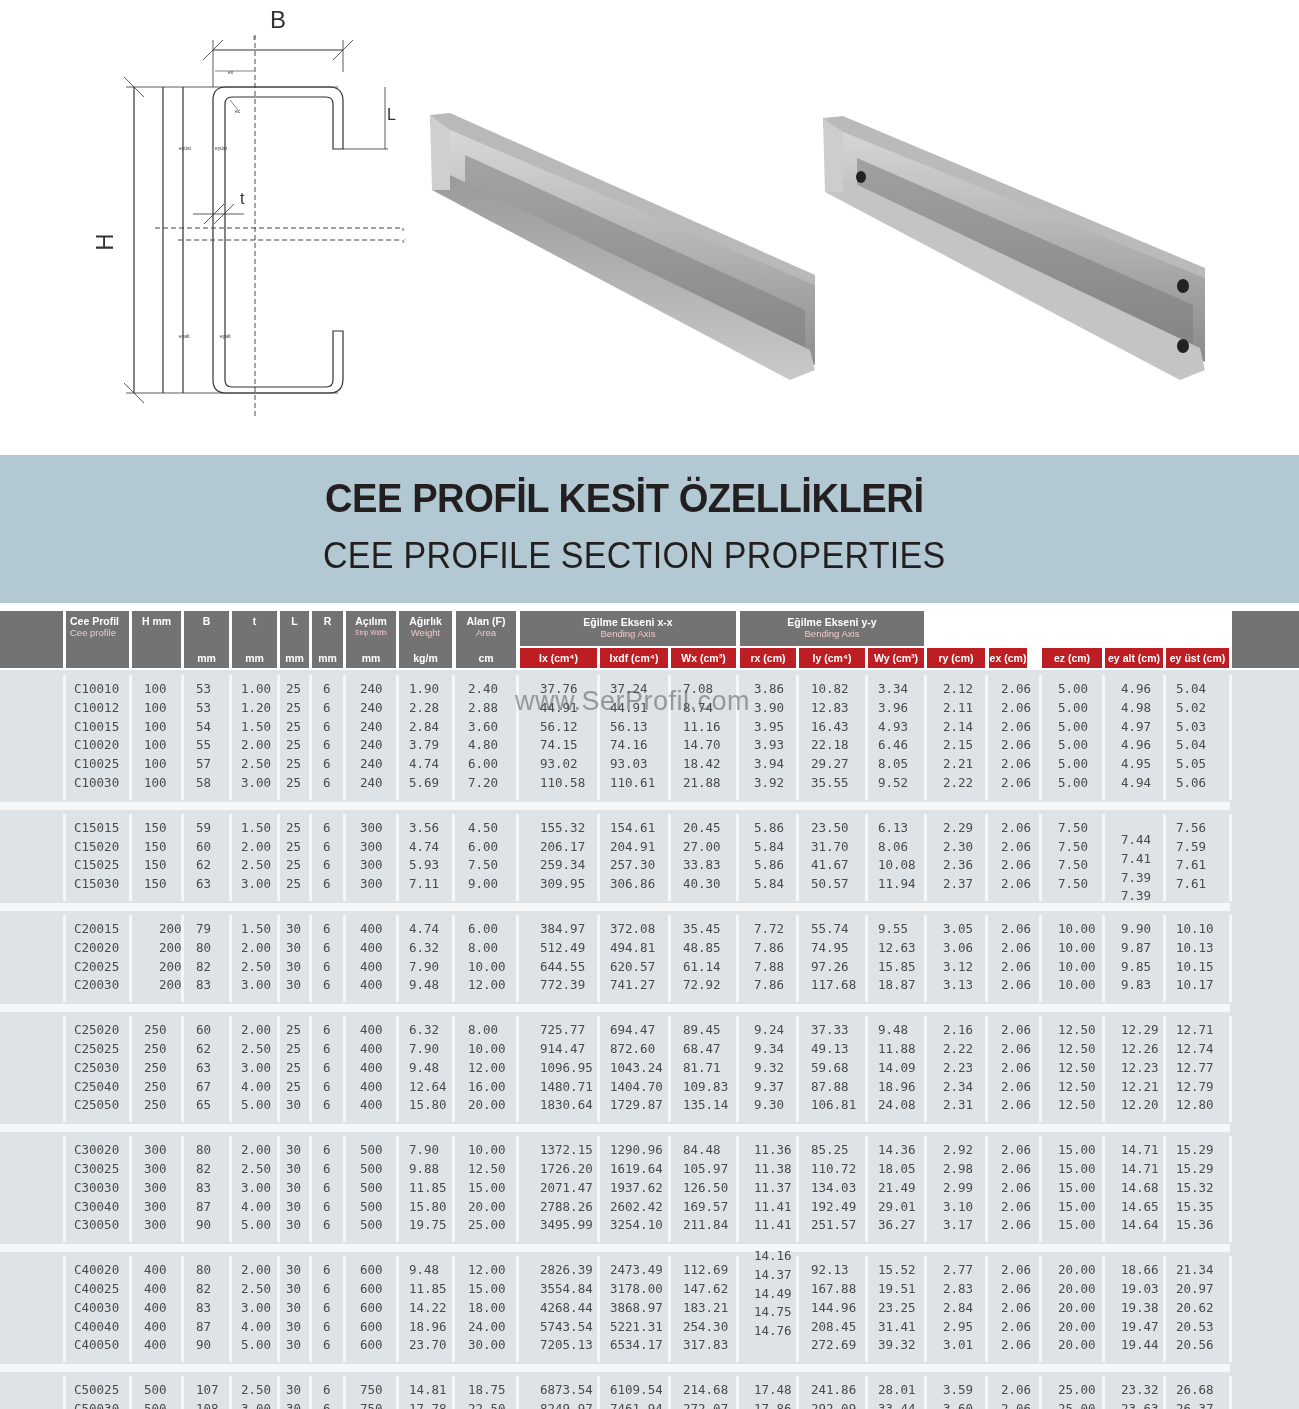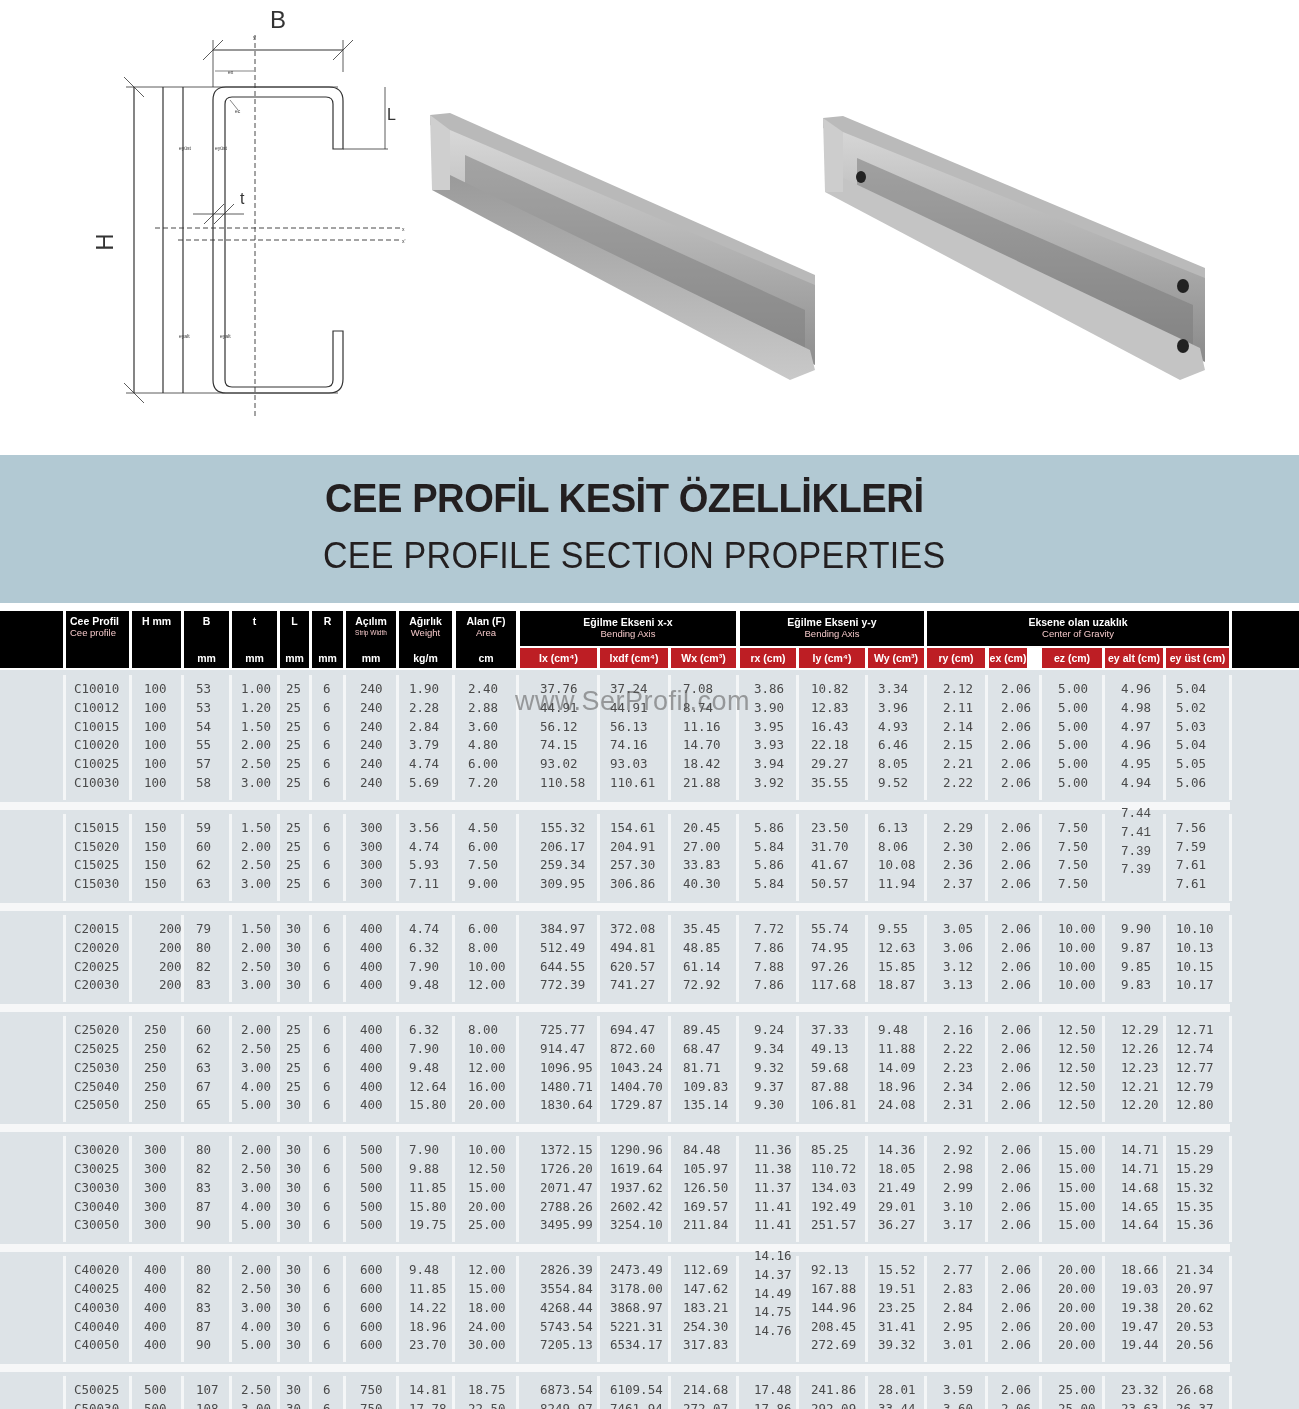--- a/index.html
+++ b/index.html
@@ -14,21 +14,21 @@
   .beam.b2 { left: 815px; top: 100px; width: 400px; height: 330px; }
   .dim-label { position: absolute; font-family: "Liberation Sans", sans-serif; color: #333; font-weight: 300; }
 
   
   .banner { position: absolute; left: 0; top: 455px; width: 1299px; height: 148px; background: #b2c9d3; }
   .banner-title { position: absolute; left: 325px; top: 20px; font-family: "Liberation Sans", sans-serif; font-weight: 700; font-size: 41px; letter-spacing: -0.5px; color: #231f20; transform: scaleX(0.93); transform-origin: left; }
   .banner-sub { position: absolute; left: 323px; top: 80px; font-family: "Liberation Sans", sans-serif; font-weight: 400; font-size: 37px; letter-spacing: 0.3px; color: #231f20; transform: scaleX(0.92); transform-origin: left; }
 
   
   .table-wrap { position: absolute; left: 0; top: 603px; width: 1299px; height: 806px; background: #fff; }
-  .hdr-red { position: absolute; background: #000000; color: #fff; font-family: "Liberation Sans", sans-serif; }
+  .hdr-red { position: absolute; background: #737373; color: #fff; font-family: "Liberation Sans", sans-serif; }
   .hdr-red .h1 { font-weight: 700; font-size: 10.5px; display: block; }
   .hdr-red .h2 { font-weight: 400; font-size: 9.5px; color: #f3c7c8; display: block; line-height: 11px; }
   .hdr-red .unit { position: absolute; bottom: 4px; left: 0; right: 0; text-align: center; font-weight: 700; font-size: 10.5px; }
   .subhdr { position: absolute; background: #bd1e24; color: #fff; font-family: "Liberation Sans", sans-serif; font-weight: 700; font-size: 10.5px; text-align: center; line-height: 20px; }
 
   .body-bg { position: absolute; left: 0; top: 67px; width: 1299px; height: 739px; background: #dde3e7; }
   .gap { position: absolute; left: 0; width: 1230px; height: 8px; background: #f6f7f8; }
   .col-sep { position: absolute; width: 3px; background: #f4f6f7; }
   .cell-col { position: absolute; font-size: 12.5px; line-height: 18.8px; color: #4a4a4a; white-space: pre; }
   .cell-col div { height: 18.8px; }
@@ -181,24 +181,20 @@
     <span class="unit">cm</span>
   </div>
 
   <div class="hdr-red" style="left:520px; top:8px; width:216px; height:35px; text-align:center; padding-top:5px;">
     <span class="h1">Eğilme Ekseni x-x</span>
     <span class="h2">Bending Axis</span>
   </div>
   <div class="hdr-red" style="left:740px; top:8px; width:184px; height:35px; text-align:center; padding-top:5px;">
     <span class="h1">Eğilme Ekseni y-y</span>
     <span class="h2">Bending Axis</span>
-  </div>
-  <div class="hdr-red" style="left:927px; top:8px; width:302px; height:35px; text-align:center; padding-top:5px;">
-    <span class="h1">Eksene olan uzaklık</span>
-    <span class="h2">Center of Gravity</span>
   </div>
   <div class="hdr-red" style="left:1232px; top:8px; width:67px; height:57px;"></div>
 
   <div class="subhdr" style="left:520px; top:45px; width:77px; height:20px;">Ix (cm⁴)</div>
   <div class="subhdr" style="left:600px; top:45px; width:68px; height:20px;">Ixdf (cm⁴)</div>
   <div class="subhdr" style="left:671px; top:45px; width:65px; height:20px;">Wx (cm³)</div>
   <div class="subhdr" style="left:740px; top:45px; width:56px; height:20px;">rx (cm)</div>
   <div class="subhdr" style="left:799px; top:45px; width:66px; height:20px;">Iy (cm⁴)</div>
   <div class="subhdr" style="left:868px; top:45px; width:56px; height:20px;">Wy (cm³)</div>
   <div class="subhdr" style="left:927px; top:45px; width:58px; height:20px;">ry (cm)</div>
@@ -279,21 +275,21 @@
       <div class="cell-col" style="left: 811px; top: 215.8px; text-align: right;"><div>23.50</div><div>31.70</div><div>41.67</div><div>50.57</div></div>
       <div class="col-sep" style="left: 865px; top: 210.8px; height: 87.2px;"></div>
       <div class="cell-col" style="left: 878px; top: 215.8px;"><div>6.13</div><div>8.06</div><div>10.08</div><div>11.94</div></div>
       <div class="col-sep" style="left: 924px; top: 210.8px; height: 87.2px;"></div>
       <div class="cell-col" style="left: 943px; top: 215.8px;"><div>2.29</div><div>2.30</div><div>2.36</div><div>2.37</div></div>
       <div class="col-sep" style="left: 985px; top: 210.8px; height: 87.2px;"></div>
       <div class="cell-col" style="left: 1001px; top: 215.8px;"><div>2.06</div><div>2.06</div><div>2.06</div><div>2.06</div></div>
       <div class="col-sep" style="left: 1039px; top: 210.8px; height: 87.2px;"></div>
       <div class="cell-col" style="left: 1058px; top: 215.8px;"><div>7.50</div><div>7.50</div><div>7.50</div><div>7.50</div></div>
       <div class="col-sep" style="left: 1102px; top: 210.8px; height: 87.2px;"></div>
-      <div class="cell-col" style="left: 1121px; top: 202px; font-family: Liberation Mono, monospace;"><div>7.44</div><div>7.41</div><div>7.39</div><div>7.39</div></div>
+      <div class="cell-col" style="left: 1121px; top: 228px;"><div>7.44</div><div>7.41</div><div>7.39</div><div>7.39</div></div>
       <div class="col-sep" style="left: 1163px; top: 210.8px; height: 87.2px;"></div>
       <div class="cell-col" style="left: 1176px; top: 215.8px;"><div>7.56</div><div>7.59</div><div>7.61</div><div>7.61</div></div>
       <div class="col-sep" style="left: 63px; top: 210.8px; height: 87.2px;"></div>
       <div class="col-sep" style="left: 1229px; top: 210.8px; height: 87.2px;"></div>
       <div class="gap" style="top: 300px;"></div>
       <div class="cell-col" style="left: 74px; top: 317px;"><div>C20015</div><div>C20020</div><div>C20025</div><div>C20030</div></div>
       <div class="col-sep" style="left: 129px; top: 312px; height: 87.2px;"></div>
       <div class="cell-col" style="left: 144px; top: 317px; margin-left: 15px;"><div>200</div><div>200</div><div>200</div><div>200</div></div>
       <div class="col-sep" style="left: 181px; top: 312px; height: 87.2px;"></div>
       <div class="cell-col" style="left: 196px; top: 317px;"><div>79</div><div>80</div><div>82</div><div>83</div></div>

